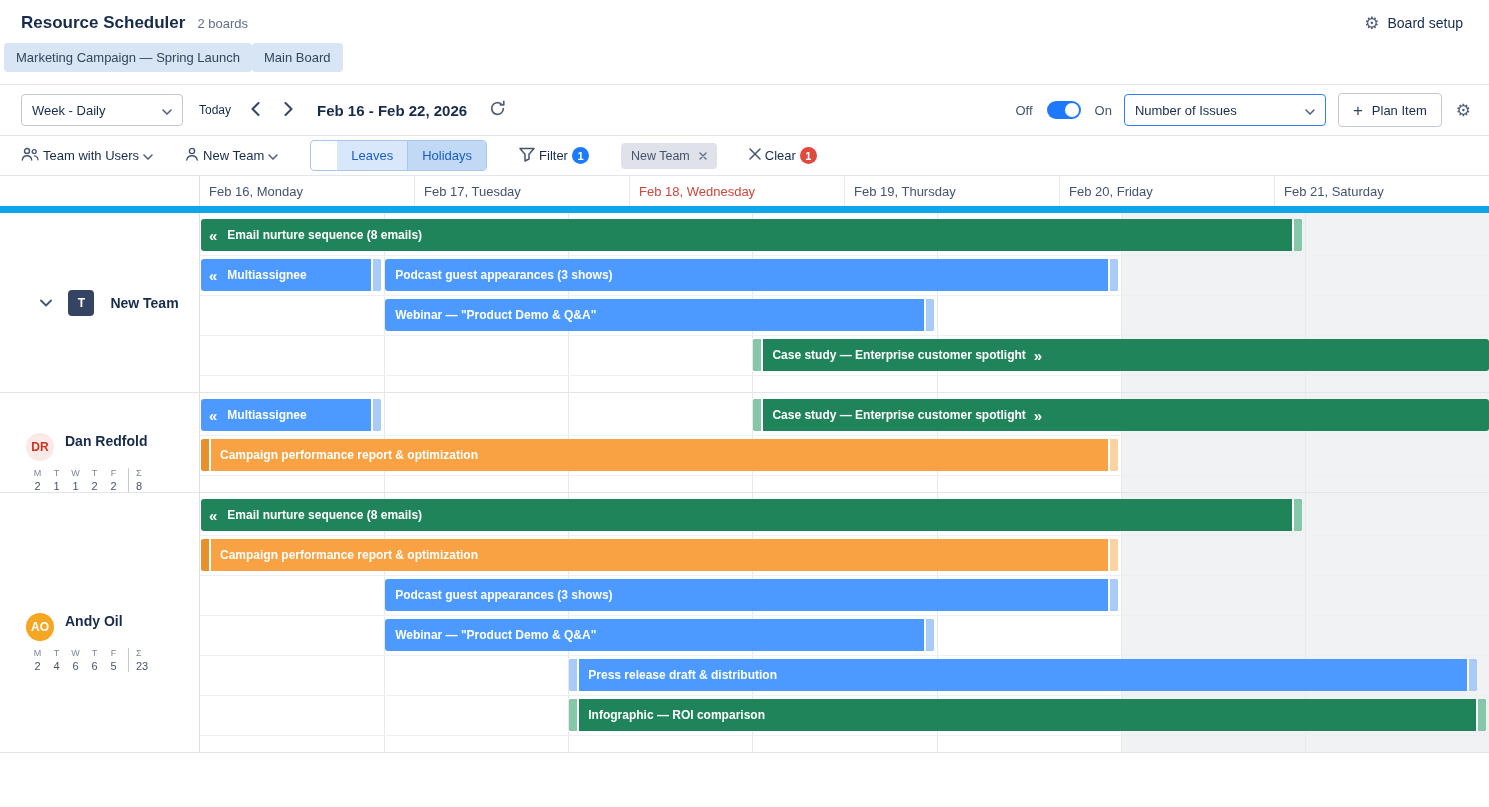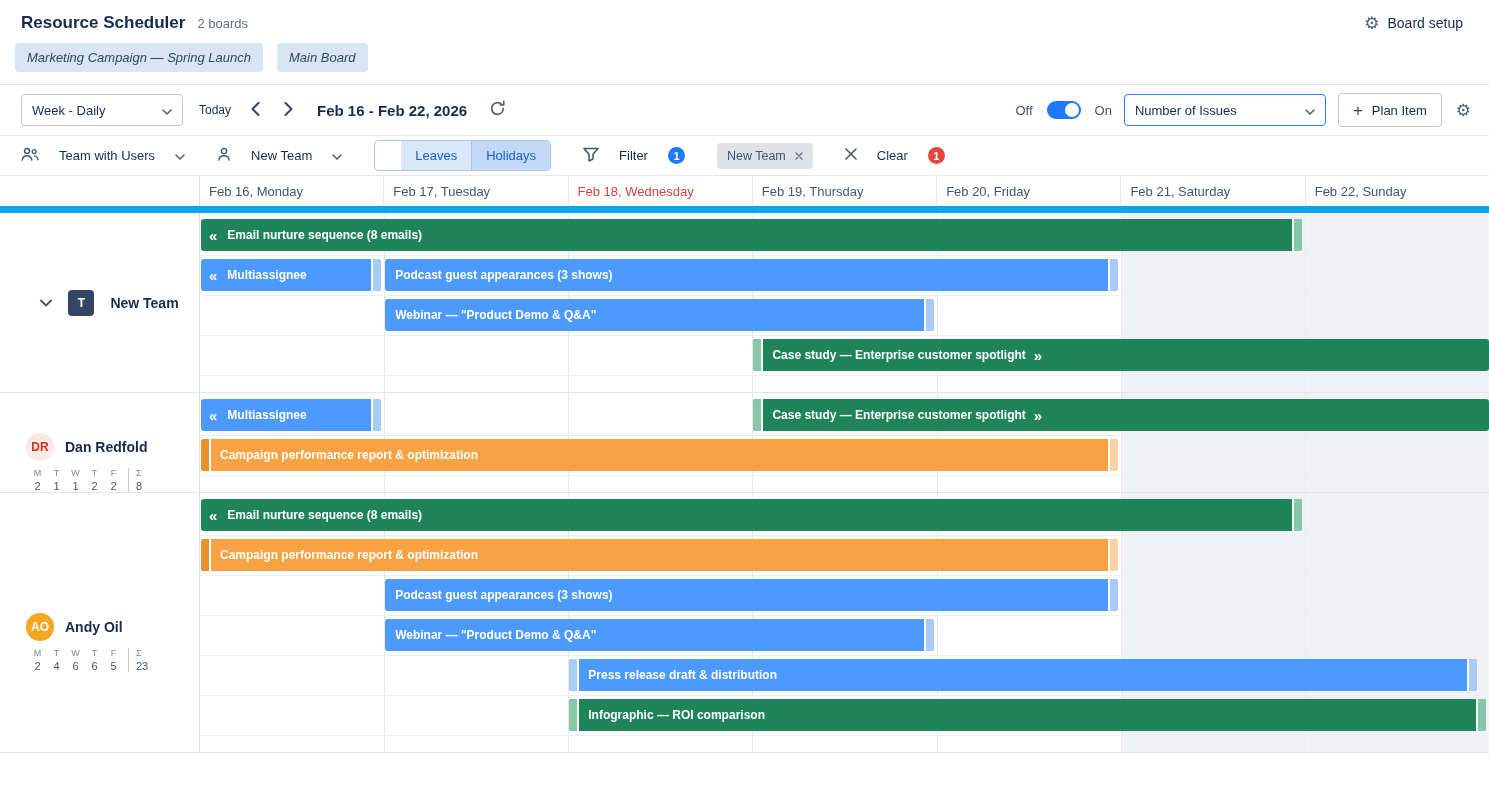--- a/index.html
+++ b/index.html
@@ -14,21 +14,21 @@
   .app{width:1489px;height:807px;position:relative;overflow:hidden;background:#fff;}
 
   
   .app-header{display:flex;justify-content:space-between;align-items:center;padding:13px 26px 4px 21px;}
   .header-left{display:flex;align-items:baseline;gap:12px;}
   .title{font-size:17px;font-weight:700;}
   .subtitle{font-size:13px;color:#626f86;}
   .board-setup{display:flex;align-items:center;gap:8px;font-size:14px;cursor:pointer;}
   .gear-glyph{font-size:17px;color:#505f79;line-height:1;}
 
-  .chips-row{display:flex;gap:14px;padding:6px 15px 12px;font-style:italic;}
+  .chips-row{display:flex;padding:6px 4px 12px;}
   .chip{background:#d7e5f4;color:#33465e;font-size:13px;padding:7px 12px;border-radius:4px;cursor:pointer;}
 
   
   .toolbar{display:flex;align-items:center;justify-content:space-between;height:52px;padding:0 16px 0 21px;border-top:1px solid #e4e6ea;border-bottom:1px solid #e4e6ea;}
   .tb-left{display:flex;align-items:center;gap:16px;}
   .select{border:1px solid #c1c7d0;border-radius:4px;height:32px;display:flex;align-items:center;justify-content:space-between;gap:10px;padding:0 10px;font-size:13px;cursor:pointer;background:#fff;}
   .view-select{width:162px;}
   .text-btn{font-size:12px;cursor:pointer;background:none;border:none;color:#172b4d;padding:0;font-family:inherit;}
   .nav-btn{background:none;border:none;cursor:pointer;padding:2px 4px;display:flex;align-items:center;}
   .date-range{font-size:15px;font-weight:700;margin:0 4px;}
@@ -36,21 +36,21 @@
   .tb-right{display:flex;align-items:center;gap:12px;}
   .toggle-label{font-size:13px;color:#44546f;}
   .toggle{width:34px;height:18px;border-radius:10px;background:var(--accent-blue);position:relative;cursor:pointer;margin:0 2px;}
   .toggle .knob{position:absolute;right:2px;top:2px;width:14px;height:14px;border-radius:50%;background:#fff;}
   .issues-select{width:202px;border:1.5px solid #2e7cf6;}
   .plan-btn{border:1px solid #c1c7d0;border-radius:4px;height:34px;display:flex;align-items:center;gap:9px;padding:0 14px;font-size:13px;background:#fff;cursor:pointer;font-family:inherit;color:#172b4d;}
   .plus-glyph{font-size:17px;line-height:1;color:#344563;}
 
   
   .filterbar{display:flex;align-items:center;gap:32px;height:40px;padding:0 21px;border-bottom:1px solid #e4e6ea;font-size:13px;}
-  .fb-item{display:flex;align-items:center;gap:20px;cursor:pointer;}
+  .fb-item{display:flex;align-items:center;gap:4px;cursor:pointer;}
   .seg{display:flex;border:1px solid #a7c7ee;border-radius:4px;overflow:hidden;}
   .seg-btn{padding:7px 14px;font-size:13px;color:#1a5dc8;cursor:pointer;border:none;font-family:inherit;}
   .seg-leaves{background:#d8e7fa;margin-left:26px;}
   .seg-holidays{background:#c2d9f6;border-left:1px solid #a7c7ee;}
   .badge{width:17px;height:17px;border-radius:50%;color:#fff;font-size:11px;display:flex;align-items:center;justify-content:center;font-weight:700;}
   .badge-blue{background:var(--accent-blue);}
   .badge-red{background:var(--badge-red);}
   .filter-chip{background:#dfe2e8;border-radius:4px;padding:6px 10px;display:flex;gap:9px;align-items:center;font-size:12.5px;color:#44546f;}
 
   
@@ -58,21 +58,21 @@
   .cal-spacer{width:200px;border-right:1px solid #dfe1e6;}
   .cal-days{flex:1;display:flex;}
   .cal-day{flex:1;display:flex;align-items:center;padding-left:9px;font-size:13px;color:#44546f;}
   .cal-day + .cal-day{border-left:1px solid #e7e9ed;}
   .cal-day.today{color:var(--today-red);}
 
   
   .grid-row{display:flex;border-bottom:1px solid #e3e5e9;}
   .row-label{width:200px;border-right:1px solid #dfe1e6;display:flex;flex-direction:column;justify-content:center;padding-left:26px;}
   .row-label.team-label{flex-direction:row;align-items:center;gap:16px;padding-left:20px;}
-  .row-head{display:flex;align-items:center;gap:11px;margin-top:39px;}
+  .row-head{display:flex;align-items:flex-start;gap:11px;margin-top:39px;}
   .avatar{display:flex;align-items:center;justify-content:center;font-size:12px;font-weight:700;flex:0 0 auto;}
   .avatar.square{width:26px;height:26px;border-radius:4px;}
   .avatar.circle{width:28px;height:28px;border-radius:50%;}
   .row-name{font-size:14px;font-weight:700;}
   .counts{display:flex;margin-top:7px;margin-left:2px;}
   .count-col{width:19px;text-align:center;display:flex;flex-direction:column;gap:2px;}
   .count-letter{font-size:9px;color:#7a869a;}
   .count-num{font-size:11px;color:#44546f;}
   .count-col.sum{width:auto;min-width:15px;border-left:1px solid #c4c9d1;margin-left:5px;padding-left:7px;text-align:left;}
   .row-chev{display:flex;align-items:center;cursor:pointer;}
@@ -218,21 +218,20 @@
 
   <div class="cal-header">
     <div class="cal-spacer"></div>
     <div class="cal-days">
         <div class="cal-day">Feb 16, Monday</div>
         <div class="cal-day">Feb 17, Tuesday</div>
         <div class="cal-day today">Feb 18, Wednesday</div>
         <div class="cal-day">Feb 19, Thursday</div>
         <div class="cal-day">Feb 20, Friday</div>
         <div class="cal-day">Feb 21, Saturday</div>
-        <div class="cal-day">Feb 22, Sunday</div>
       </div>
   </div>
 
   <div class="rows">
       <div class="grid-row" style="height: 180px;">
         <div class="row-label team-label">
           <span class="row-chev">
             <svg width="12" height="8" viewBox="0 0 12 8">
               <path d="M1 1.5l5 5 5-5" fill="none" stroke="#44546f" stroke-width="1.8" stroke-linecap="round" stroke-linejoin="round"></path>
             </svg>

